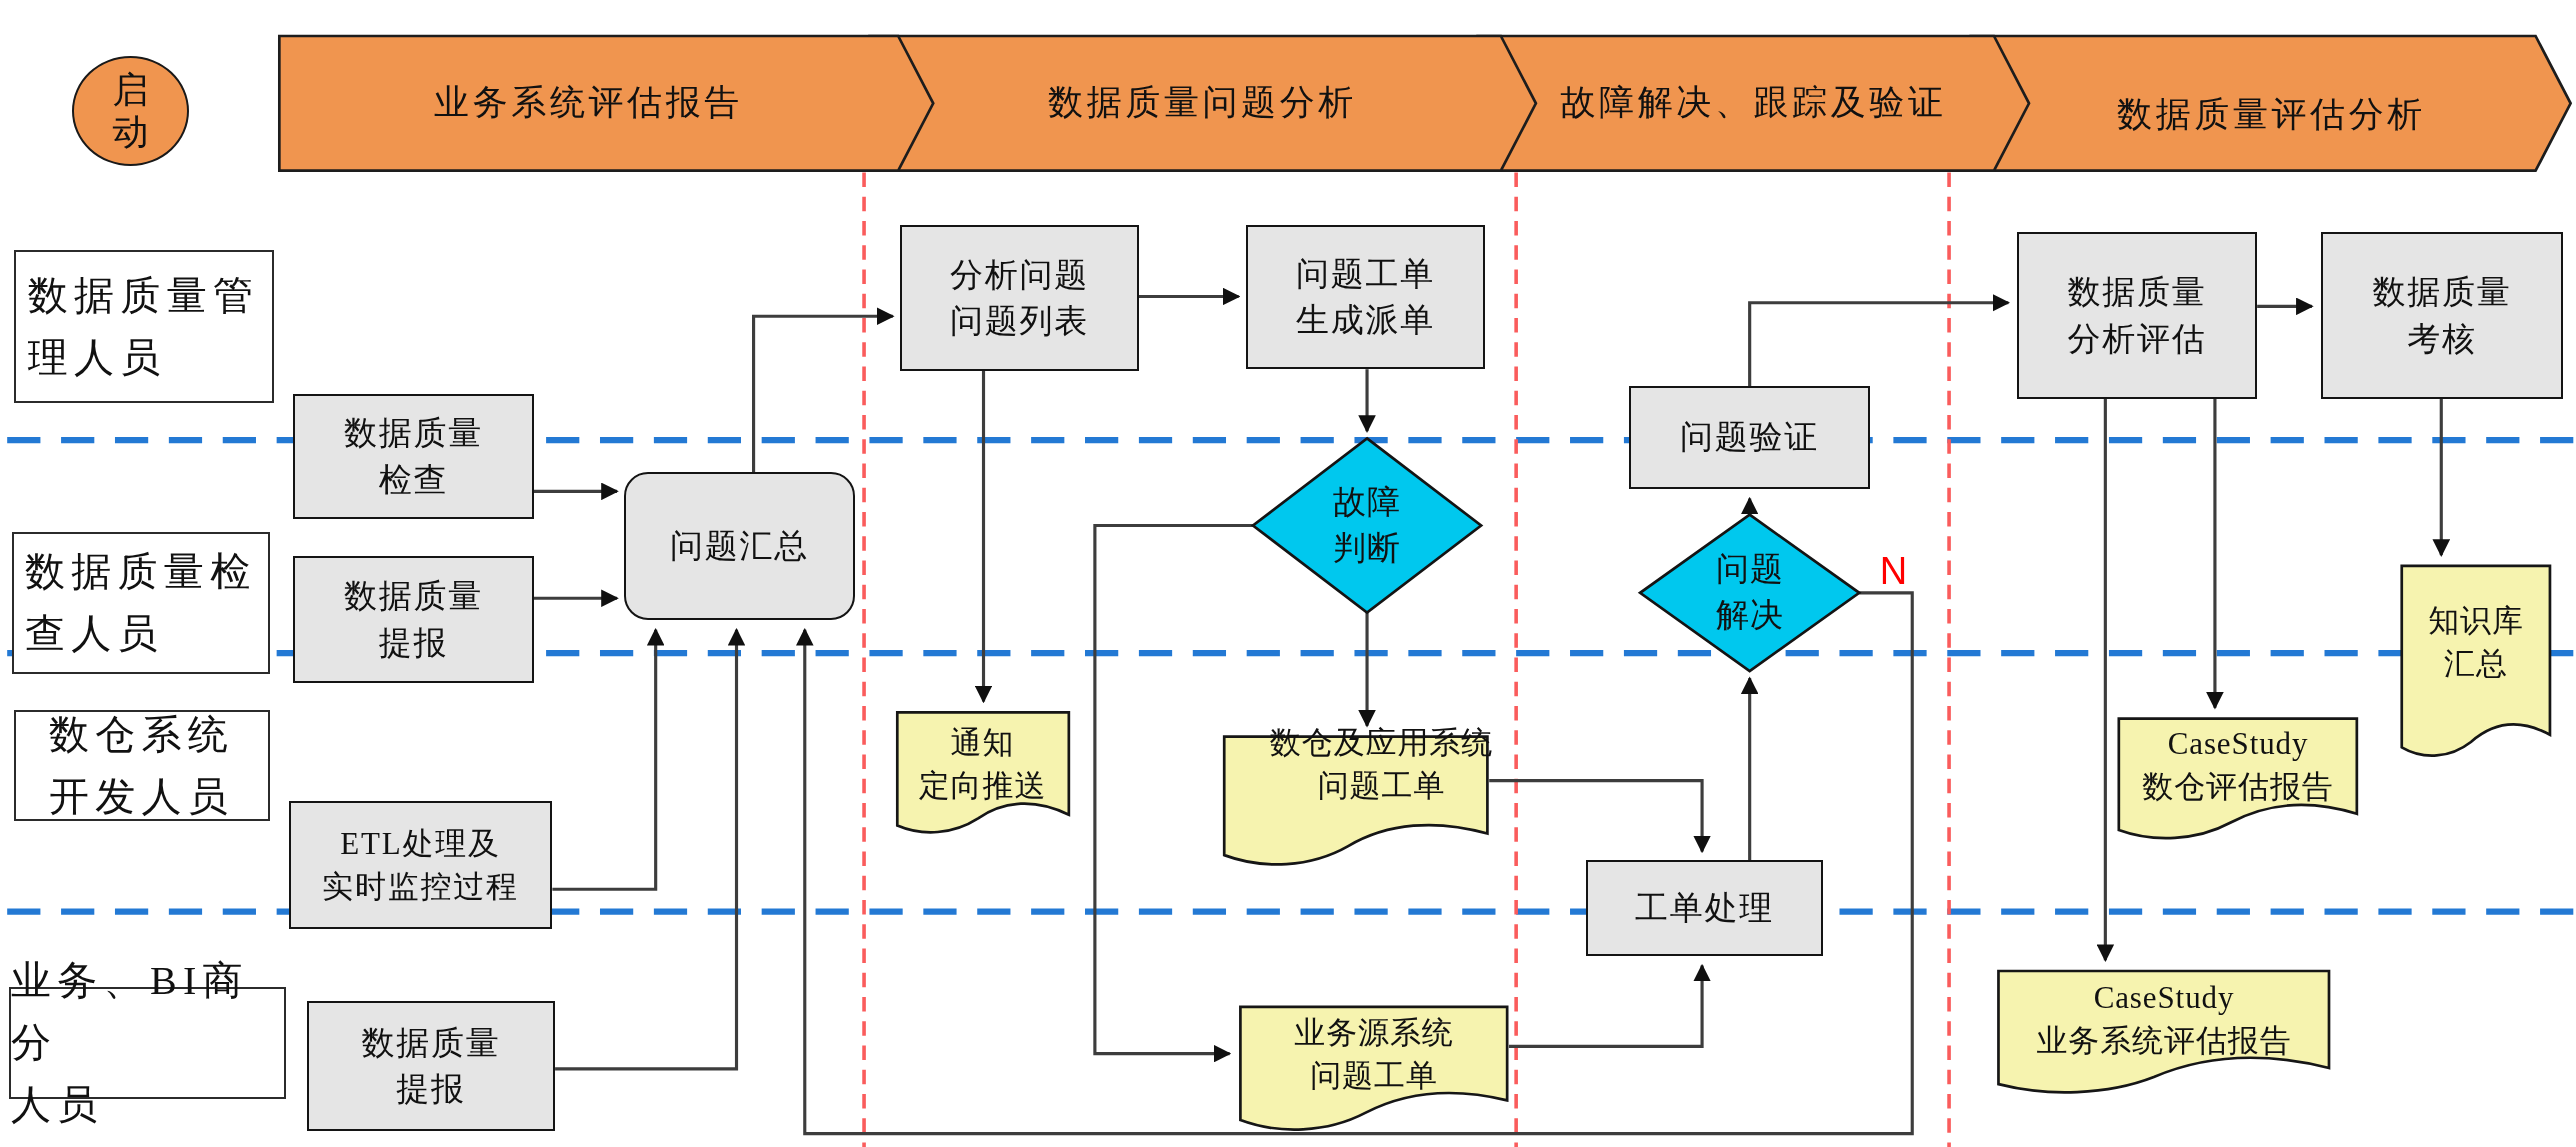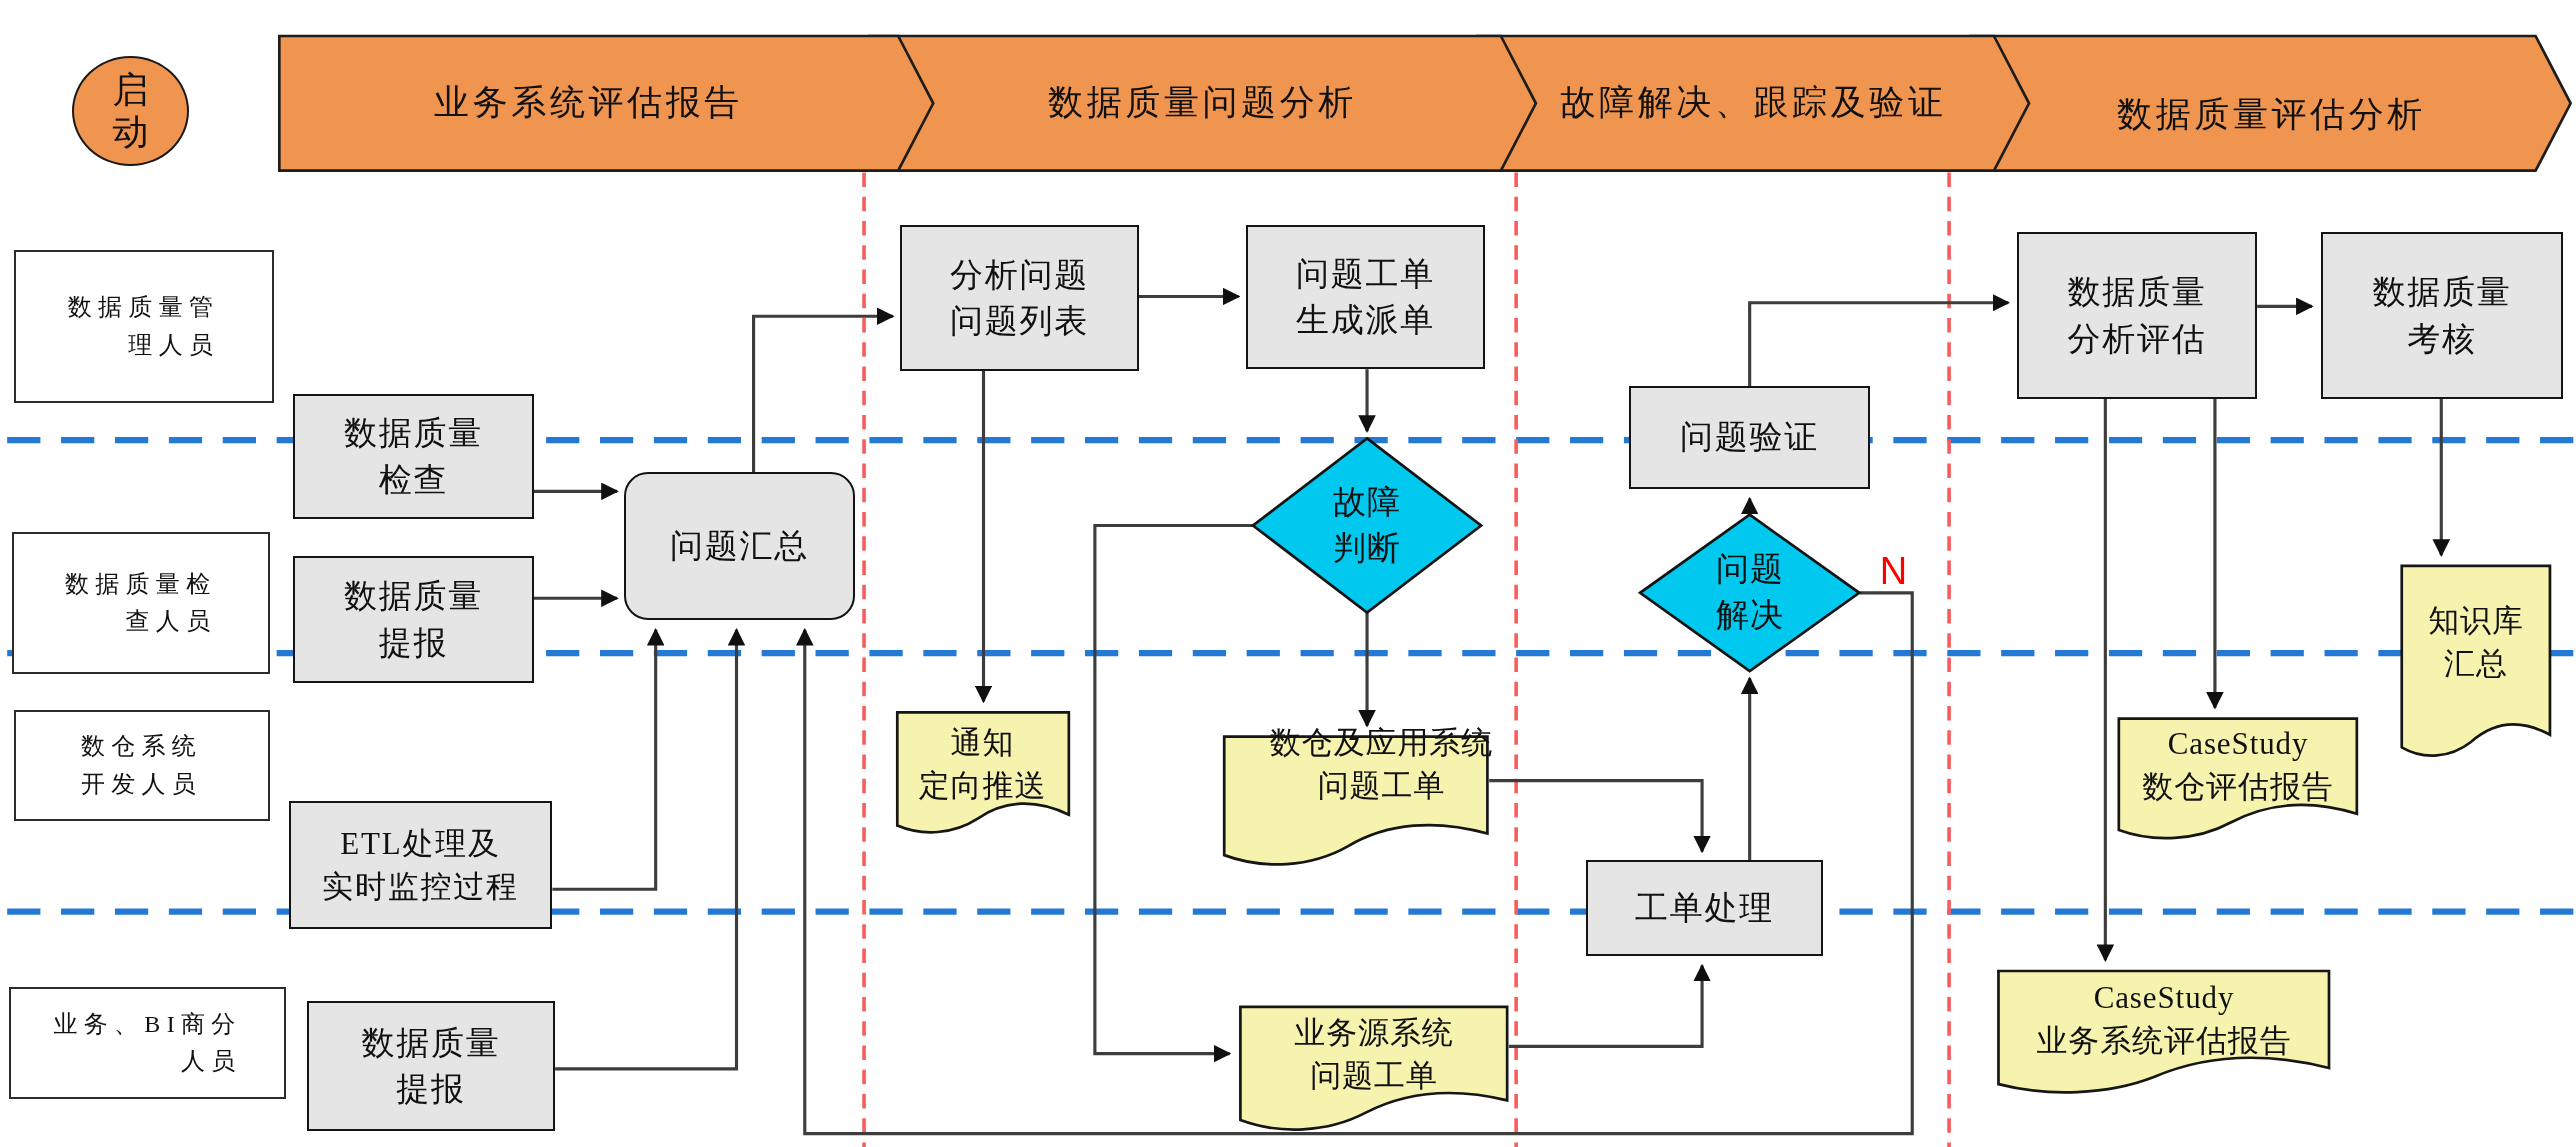--- a/index.html
+++ b/index.html
@@ -12,22 +12,22 @@
     position:absolute;z-index:3;display:flex;align-items:center;justify-content:center;
     text-align:center;white-space:pre-line;line-height:1.38;pointer-events:none;
   }
   .pbox{
     position:absolute;z-index:2;background:#e5e5e5;border:2.7px solid #141414;
     display:flex;align-items:center;justify-content:center;text-align:center;
     white-space:pre-line;font-size:33px;line-height:1.40;letter-spacing:1.8px;box-sizing:border-box;
   }
   .lane-box{
     position:absolute;z-index:2;background:#ffffff;border:2.7px solid #2b2b2b;
-    display:flex;align-items:center;justify-content:center;text-align:right;
-    white-space:pre-line;font-size:24px;line-height:1.55;letter-spacing:6.3px;box-sizing:border-box;
+    display:flex;align-items:center;justify-content:center;text-align:left;
+    white-space:pre-line;font-size:40px;line-height:1.55;letter-spacing:6.3px;box-sizing:border-box;
   }
   .banner-lbl{font-size:35px;letter-spacing:3.6px;z-index:3;}
   .diamond-lbl{font-size:33px;letter-spacing:0.9px;}
   .doc-lbl{font-size:31px;letter-spacing:0.9px;}
   .start-ellipse{
     position:absolute;left:72px;top:56px;width:117px;height:110px;z-index:2;
     background:#F0954F;border:2.7px solid #191919;border-radius:50%;
     display:flex;align-items:center;justify-content:center;text-align:center;
     white-space:pre-line;font-size:36px;line-height:1.18;box-sizing:border-box;
   }

